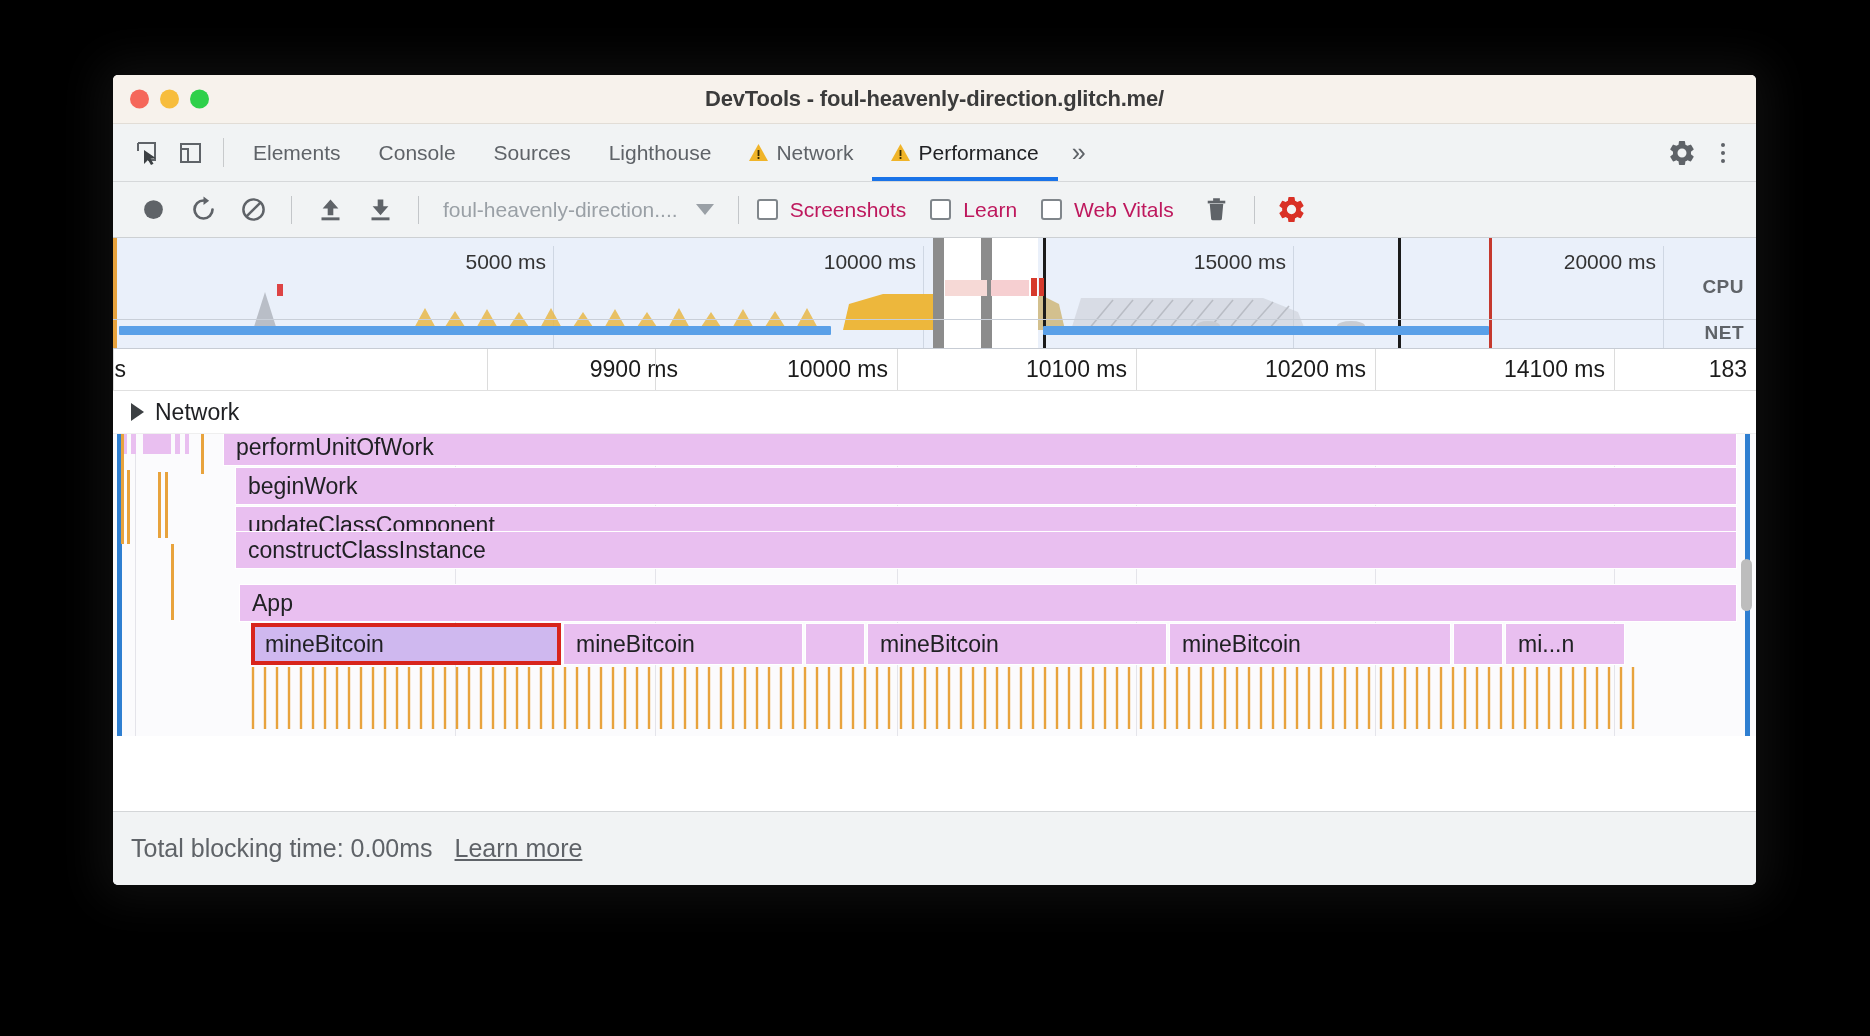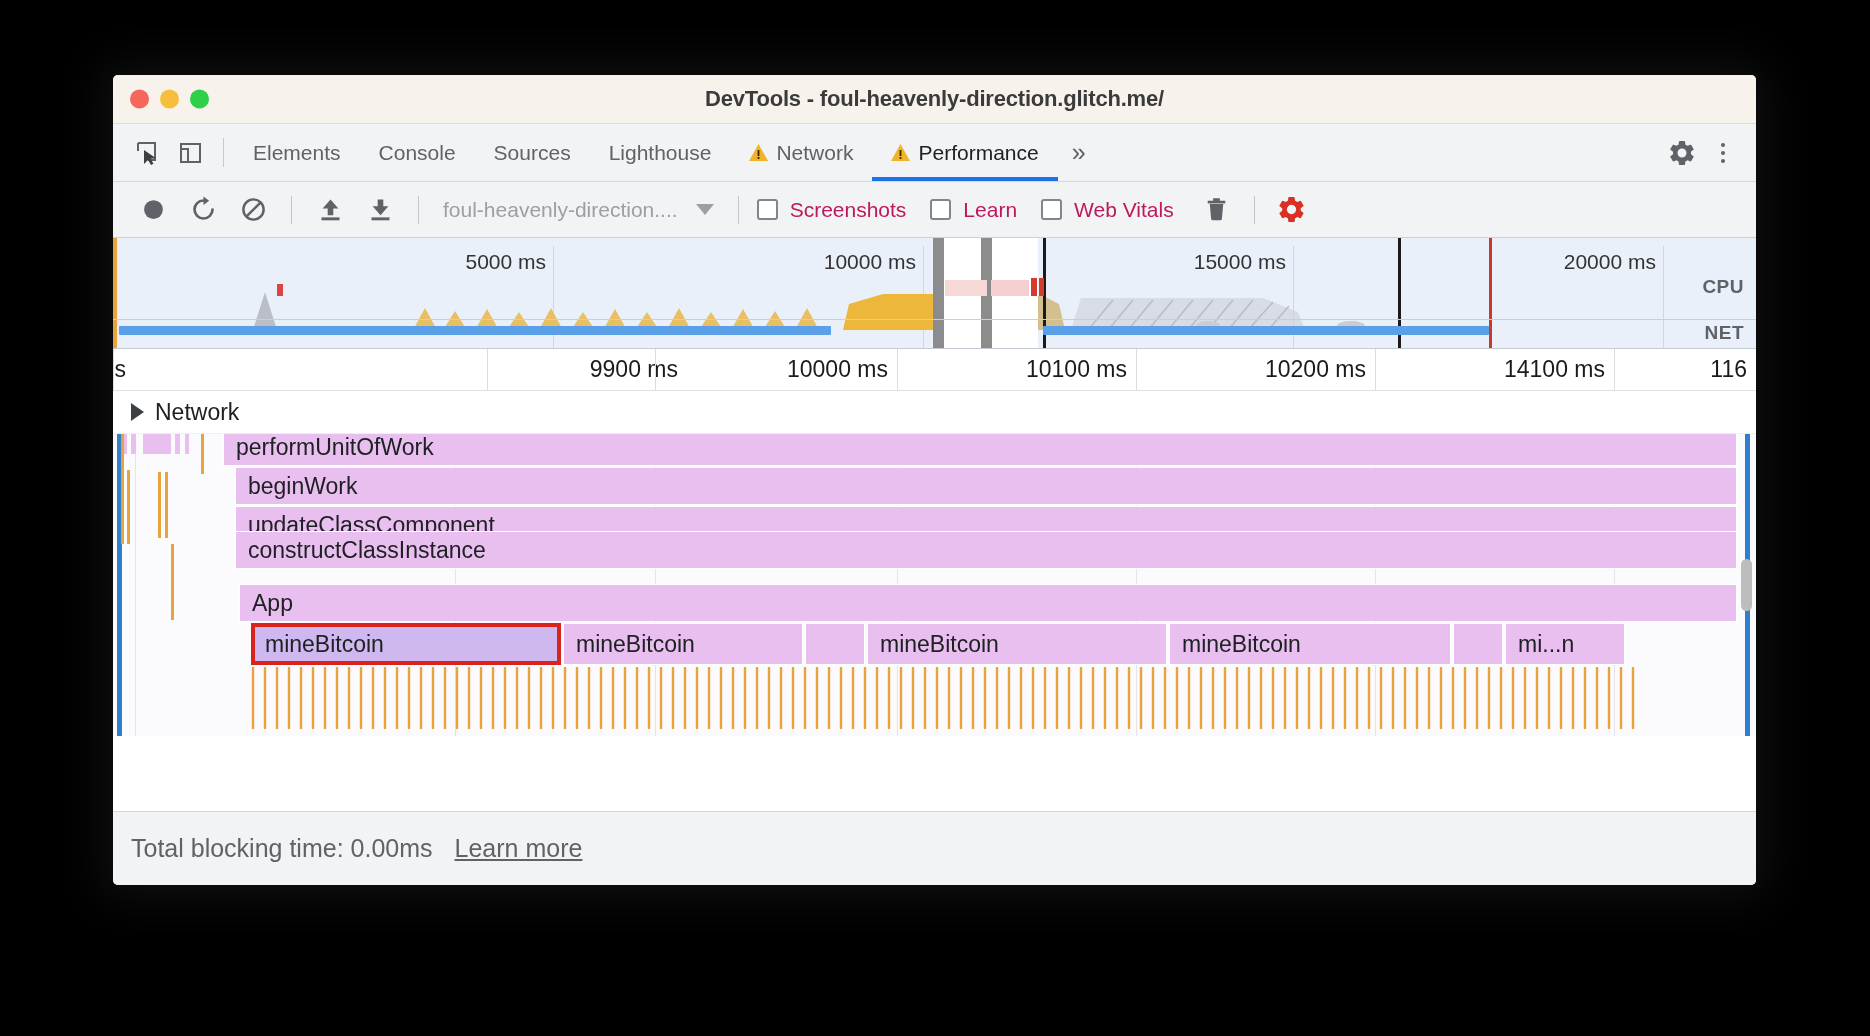--- a/index.html
+++ b/index.html
@@ -424,21 +424,21 @@
       <div class="mr-tick" style="left:784px;width:239px;">
         <span>10100 ms</span>
       </div>
       <div class="mr-tick" style="left:1023px;width:239px;">
         <span>10200 ms</span>
       </div>
       <div class="mr-tick" style="left:1262px;width:239px;">
         <span>14100 ms</span>
       </div>
       <div class="mr-tick" style="left:1501px;width:142px;">
-        <span>116</span>
+        <span>183</span>
       </div>
     </div>
 
     <div class="netrow">
       <span class="tri-right"></span>
       <span class="netrow-label">Network</span>
     </div>
 
     <div class="flame">
       <div class="fc-leftline"></div>

